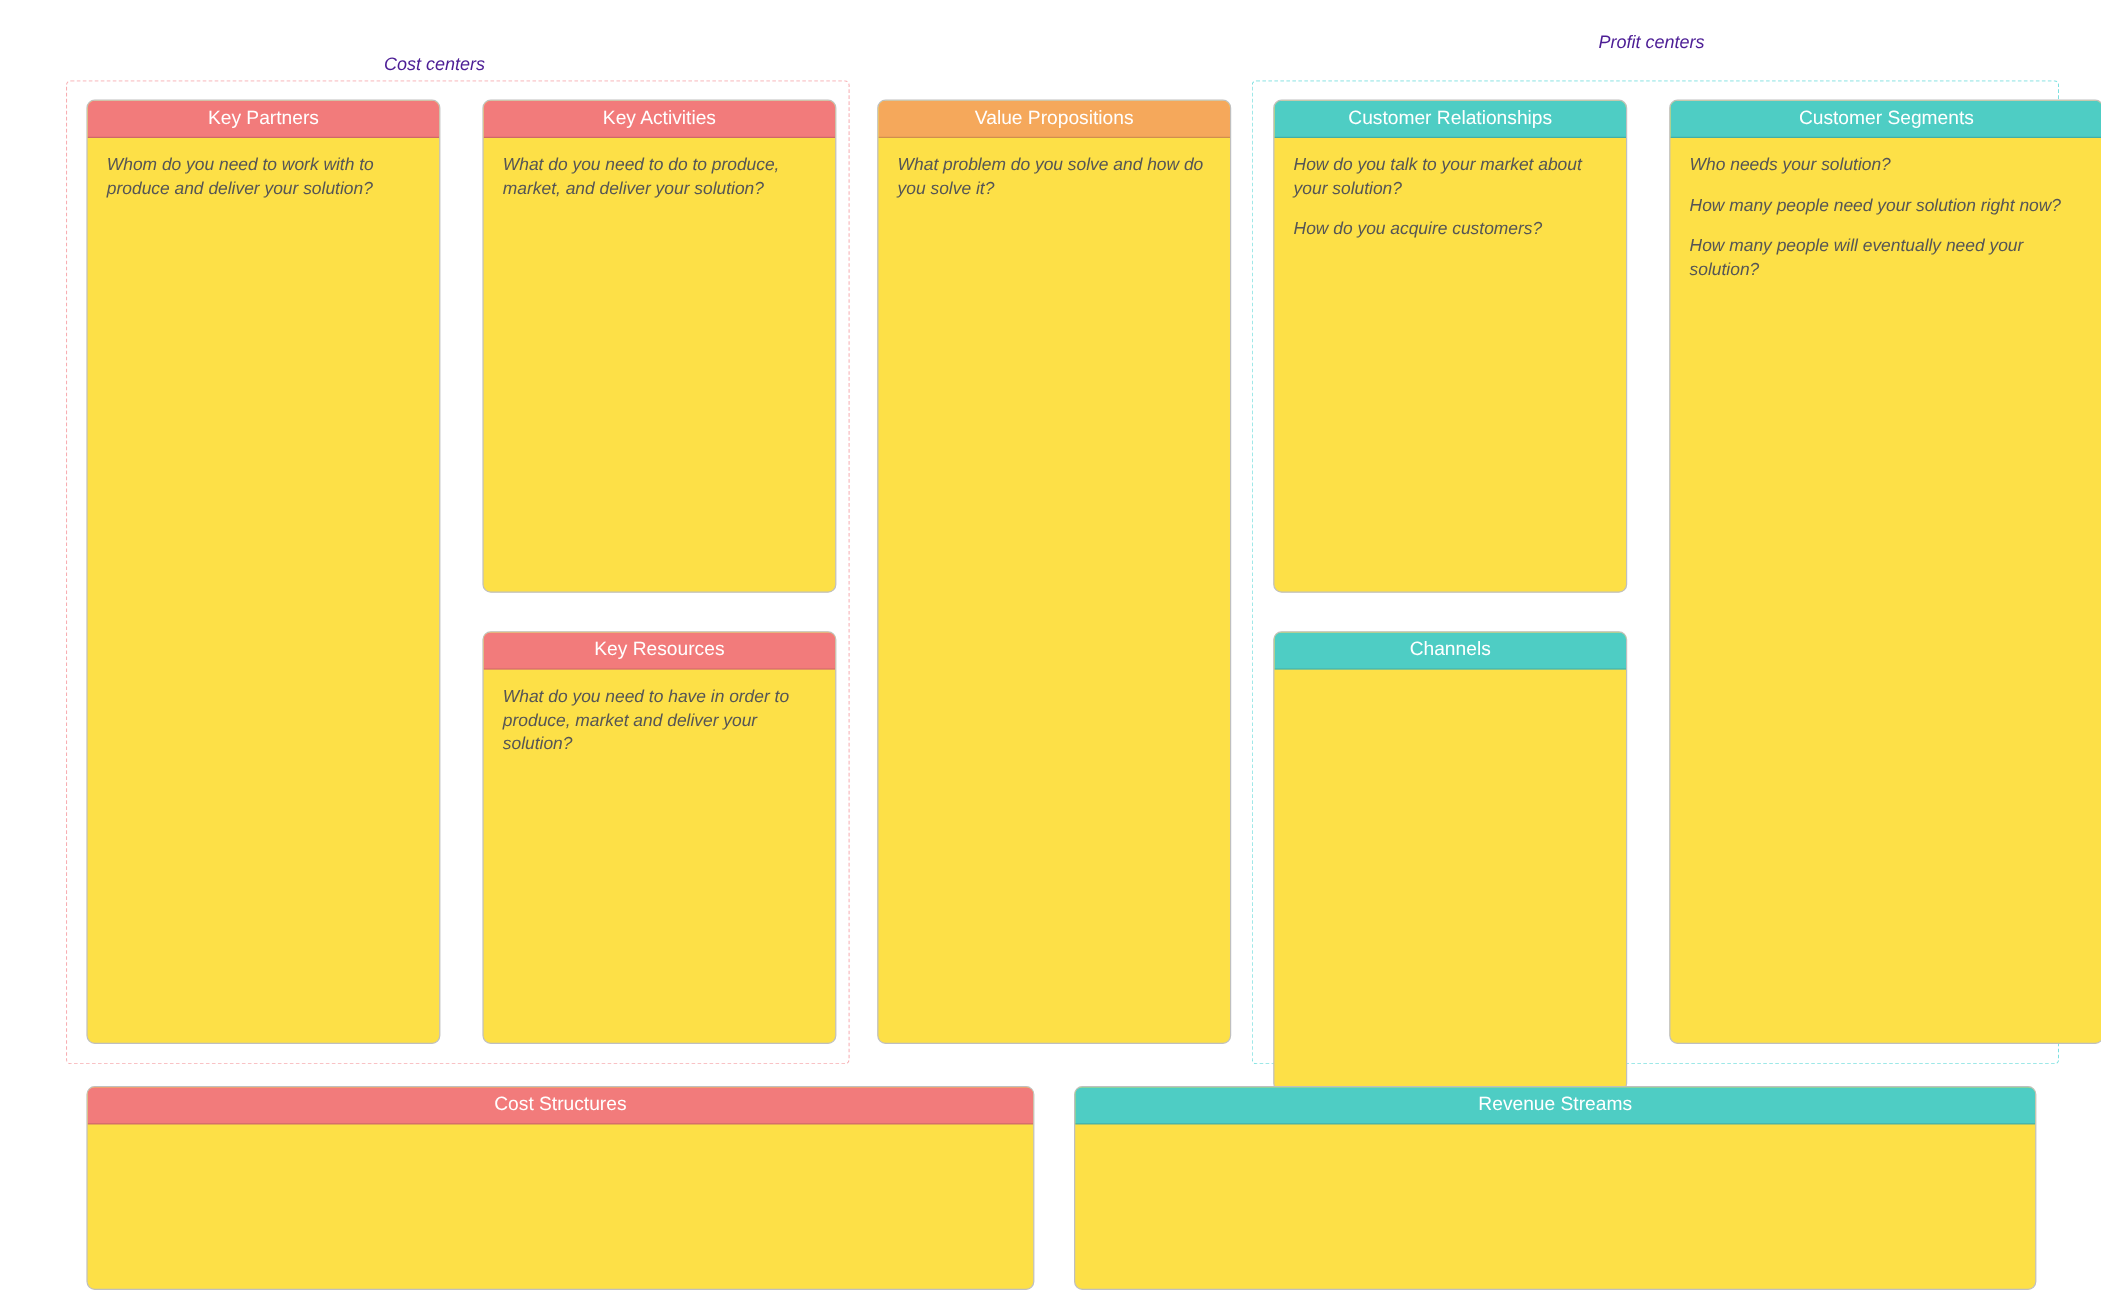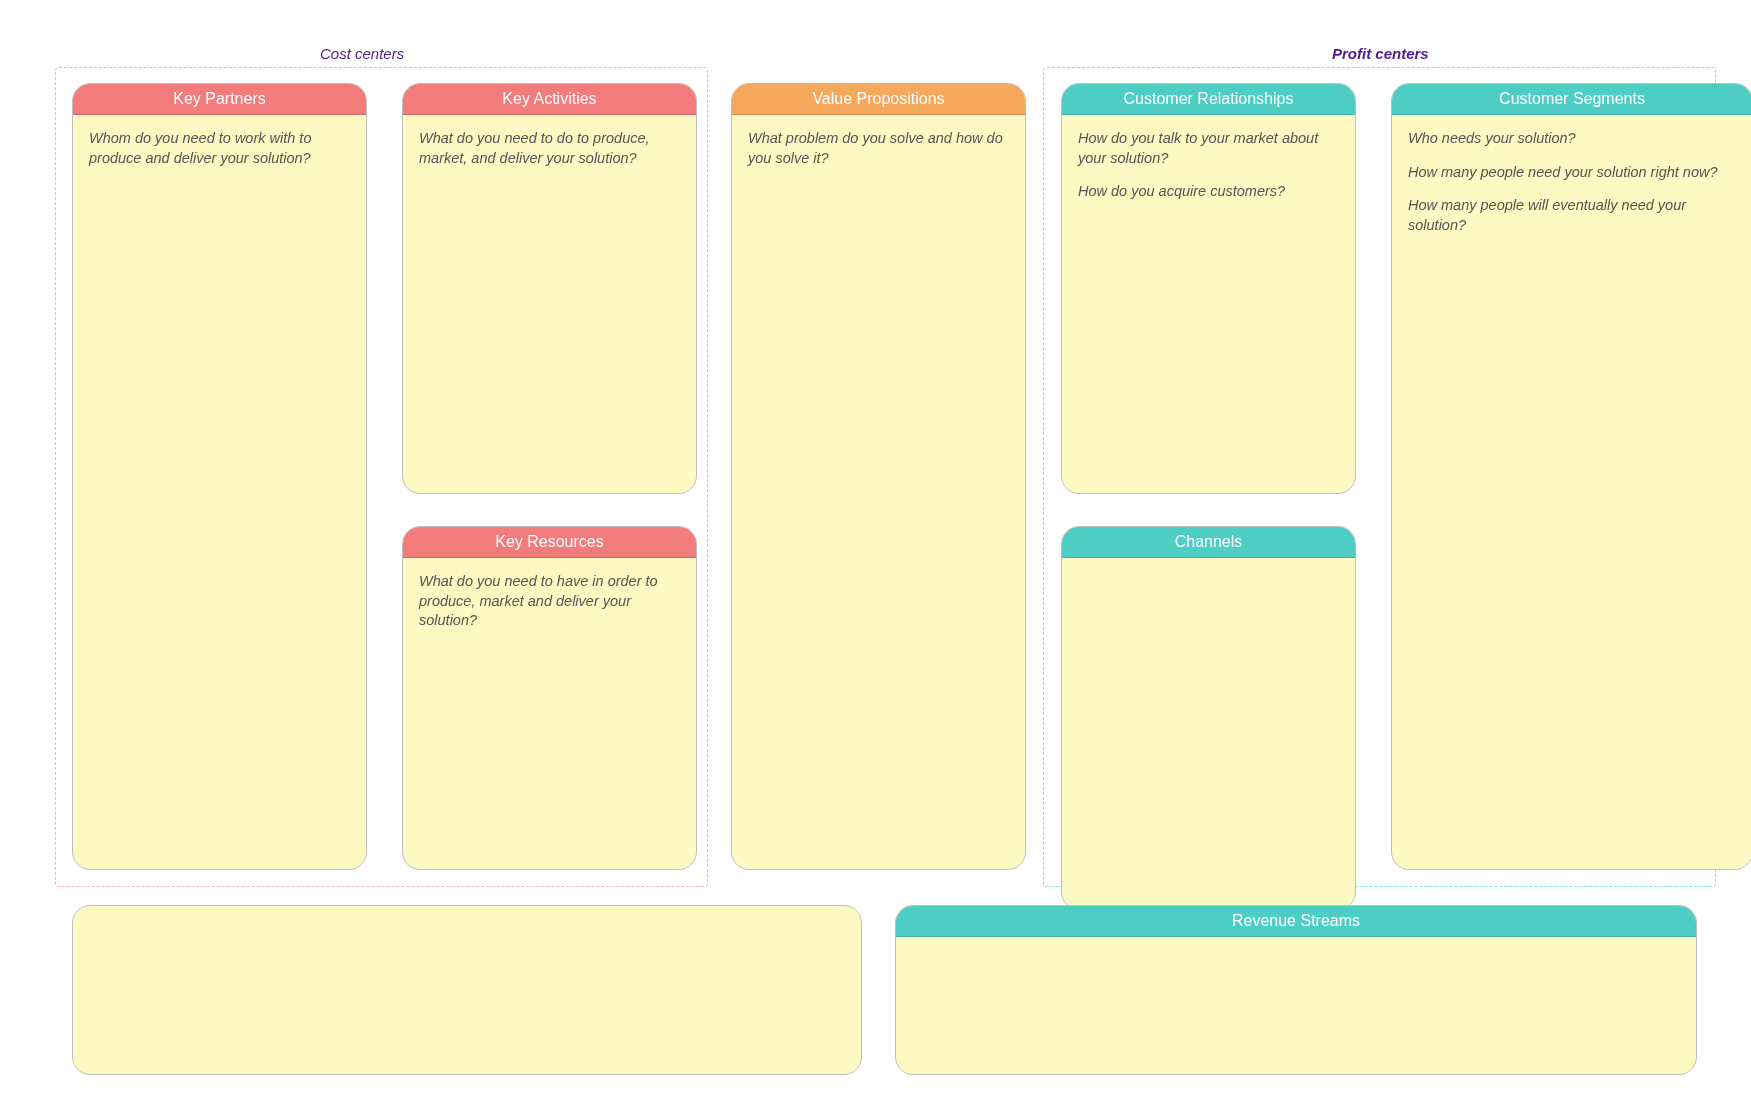--- a/index.html
+++ b/index.html
@@ -16,23 +16,23 @@
     color: #4c1d95;
     font-size: 15px;
   }
   .group-box {
     position: absolute;
     border: 1px dashed;
     border-radius: 4px;
   }
   .col {
     position: absolute;
-    background: #fef9c3;
+    background: #fde047;
     border: 1px solid #bfbfbf;
-    border-radius: 18px;
+    border-radius: 7px;
     overflow: hidden;
   }
   .col-header {
     color: #fff;
     text-align: center;
     font-size: 16px;
     padding: 6px 0;
     border-bottom: 1px solid rgba(0,0,0,0.15);
   }
   .red .col-header  { background: #f27b7b; }
@@ -44,21 +44,21 @@
     color: #555;
     font-style: italic;
     line-height: 1.35;
   }
   .col-body p { margin-bottom: 14px; }
 </style>
 </head>
 <body>
 
 <div class="group-label" style="left:320px; top:45px;">Cost centers</div>
-<div class="group-label" style="left:1332px; top:45px;font-weight:bold;">Profit centers</div>
+<div class="group-label" style="left:1332px; top:27px;">Profit centers</div>
 
 <div class="group-box" style="left:55px; top:67px; width:653px; height:820px; border-color:#f7aeb2;"></div>
 <div class="group-box" style="left:1043px; top:67px; width:673px; height:820px; border-color:#7ce0e0;"></div>
 
 <div class="col red" style="left:72px; top:83px; width:295px; height:787px;">
   <div class="col-header">Key Partners</div>
   <div class="col-body">
     <p>Whom do you need to work with to produce and deliver your solution?</p>
   </div>
 </div>
@@ -99,19 +99,20 @@
 <div class="col teal" style="left:1391px; top:83px; width:362px; height:787px;">
   <div class="col-header">Customer Segments</div>
   <div class="col-body">
     <p>Who needs your solution?</p>
     <p>How many people need your solution right now?</p>
     <p>How many people will eventually need your solution?</p>
   </div>
 </div>
 
 <div class="col red" style="left:72px; top:905px; width:790px; height:170px;">
+  <div class="col-header">Cost Structures</div>
   <div class="col-body"></div>
 </div>
 
 <div class="col teal" style="left:895px; top:905px; width:802px; height:170px;">
   <div class="col-header">Revenue Streams</div>
   <div class="col-body"></div>
 </div>
 
 </body></html>

